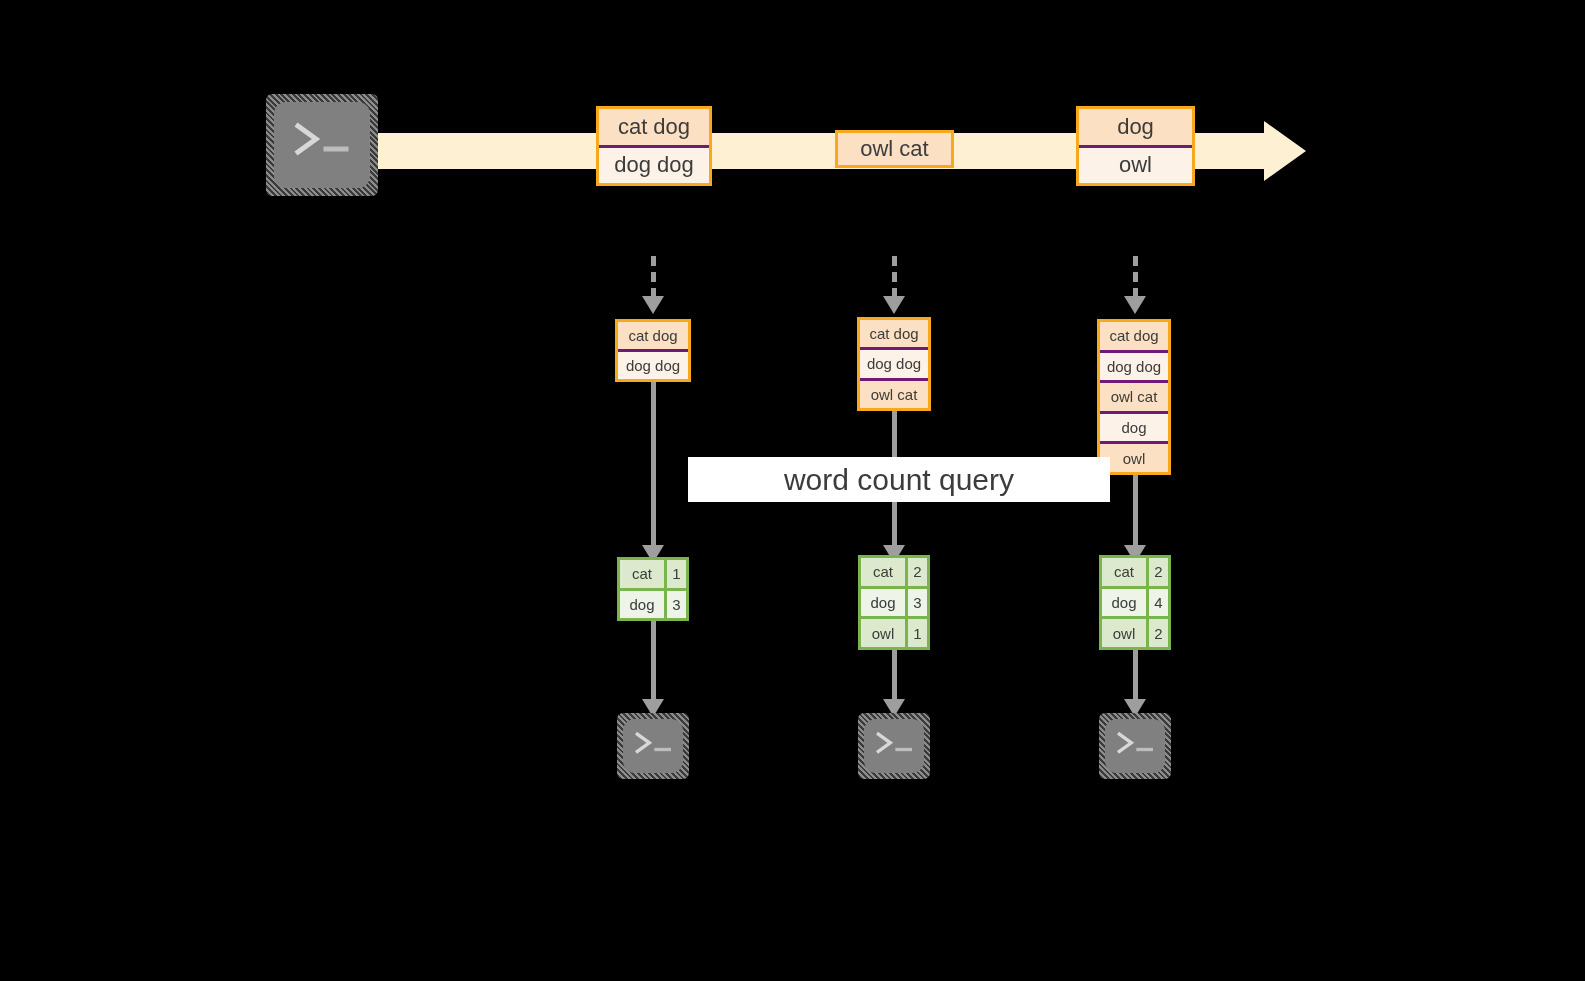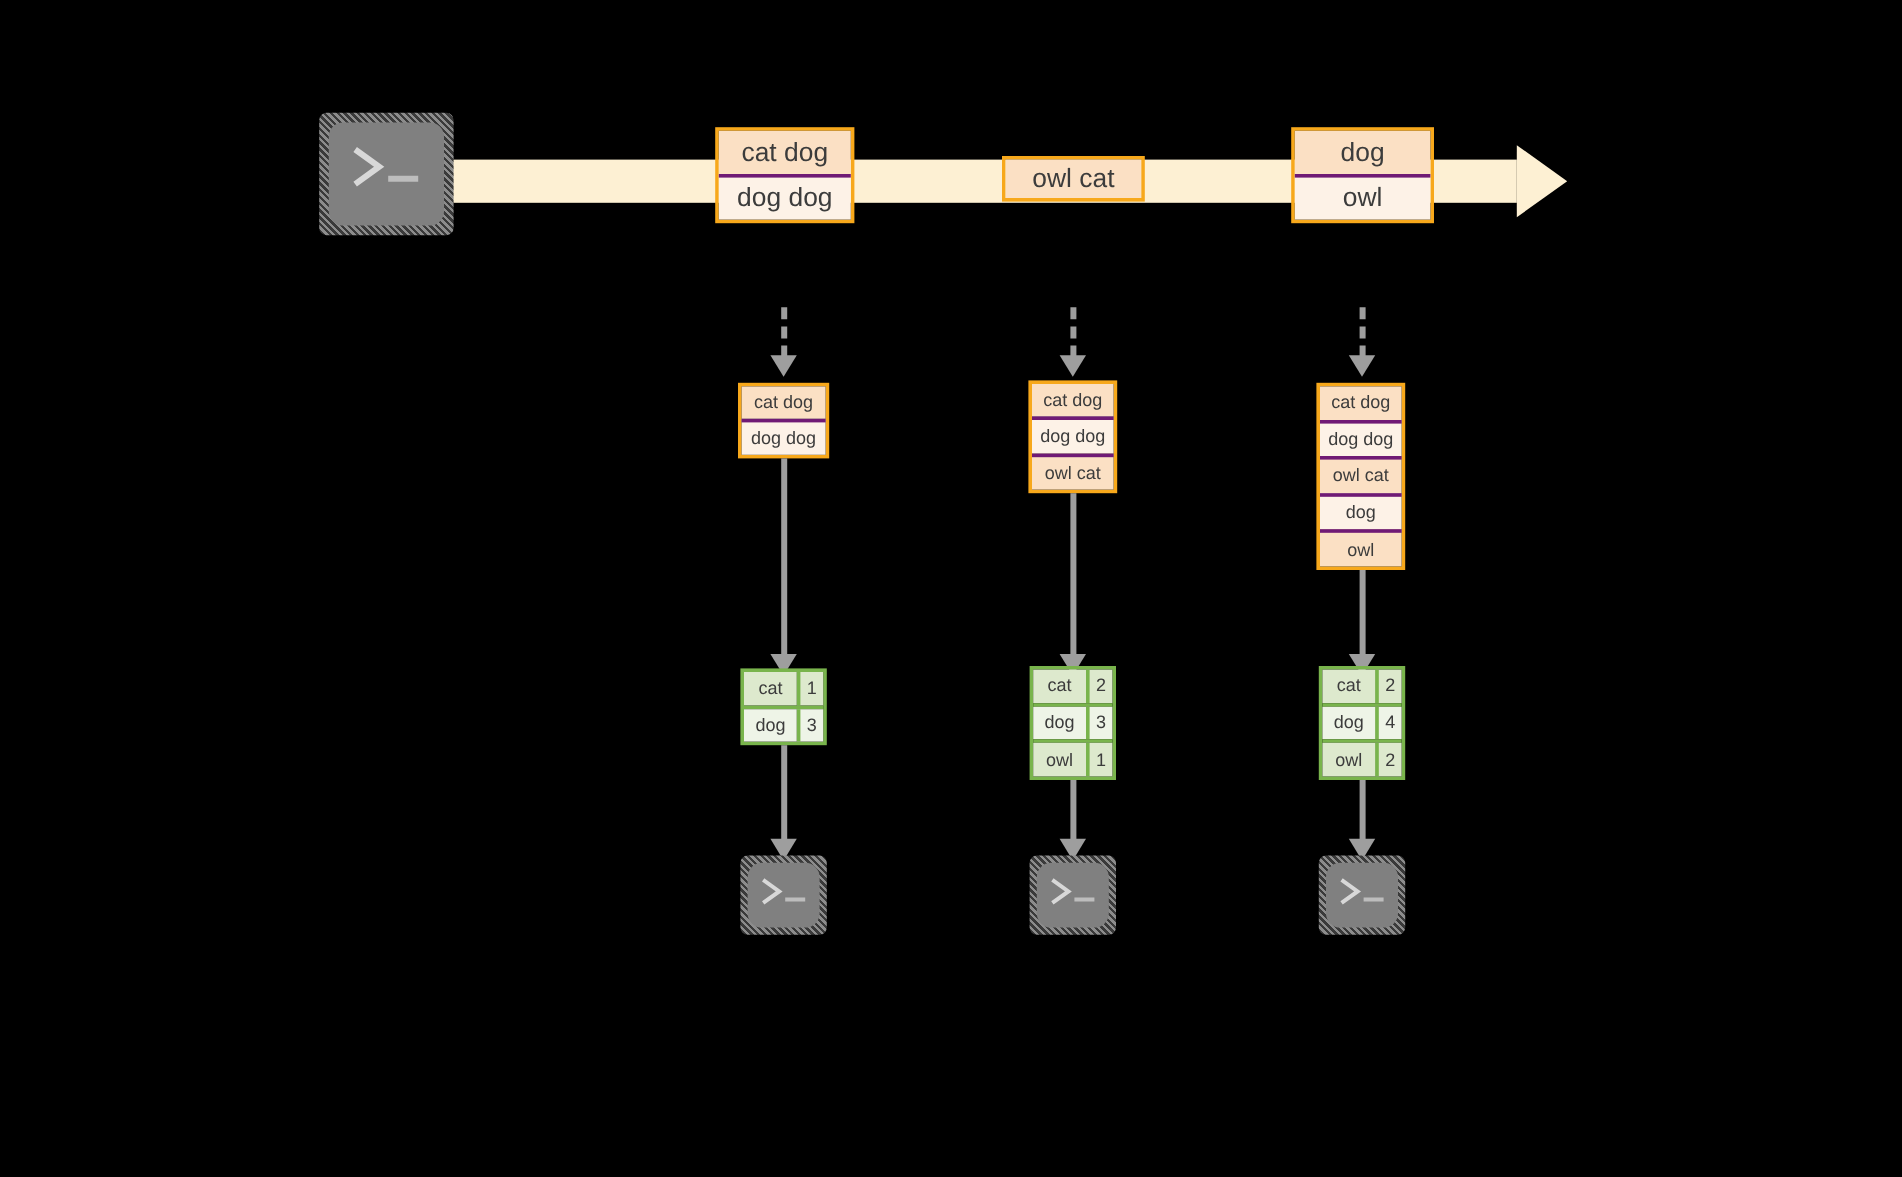--- a/index.html
+++ b/index.html
@@ -112,20 +112,23 @@
 
   <div class="vline" style="left:651px;top:382px;height:165px;"></div>
   <div class="vhead" style="left:642px;top:545px;"></div>
 
   <div class="vline" style="left:892px;top:411px;height:136px;"></div>
   <div class="vhead" style="left:883px;top:545px;"></div>
 
   <div class="vline" style="left:1133px;top:475px;height:72px;"></div>
   <div class="vhead" style="left:1124px;top:545px;"></div>
 
+  <div class="banner" style="left:688px;top:457px;width:422px;height:45px;font-size:30px;">
+    <span>word count query</span>
+  </div>
 
   <div class="gbox" style="left:617px;top:557px;width:72px;height:64px;font-size:15px;">
     <div class="grow dark">
       <div class="gcell gkey" style="width:44px;">cat</div>
       <div class="gcell gval">1</div>
     </div>
     <div class="grow light">
       <div class="gcell gkey" style="width:44px;">dog</div>
       <div class="gcell gval">3</div>
     </div>

